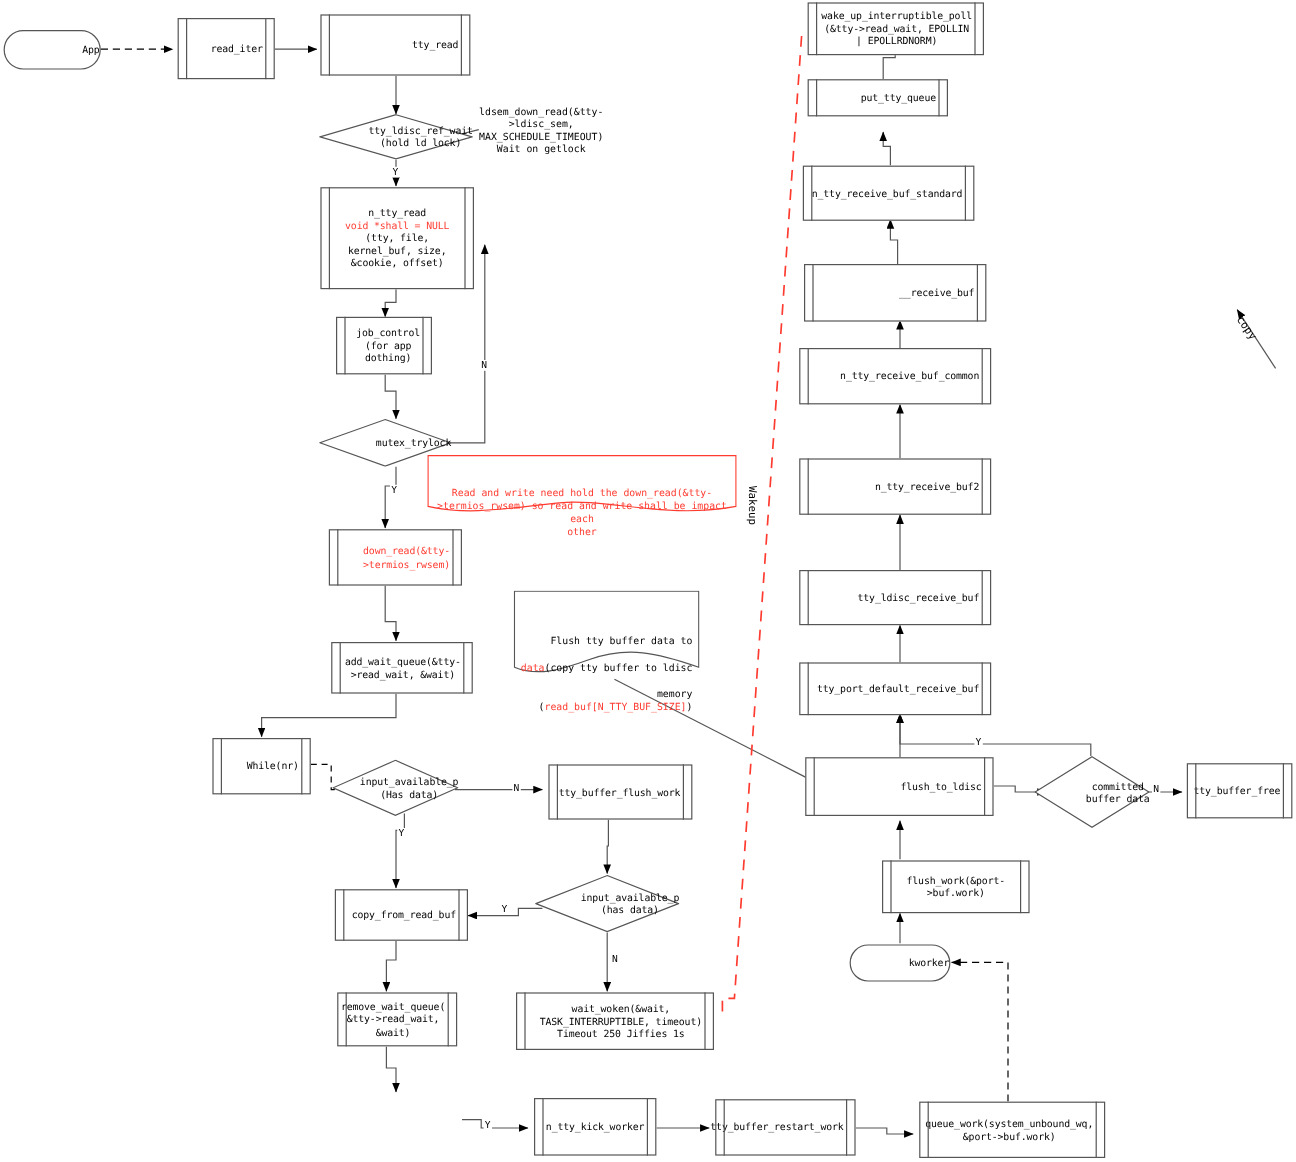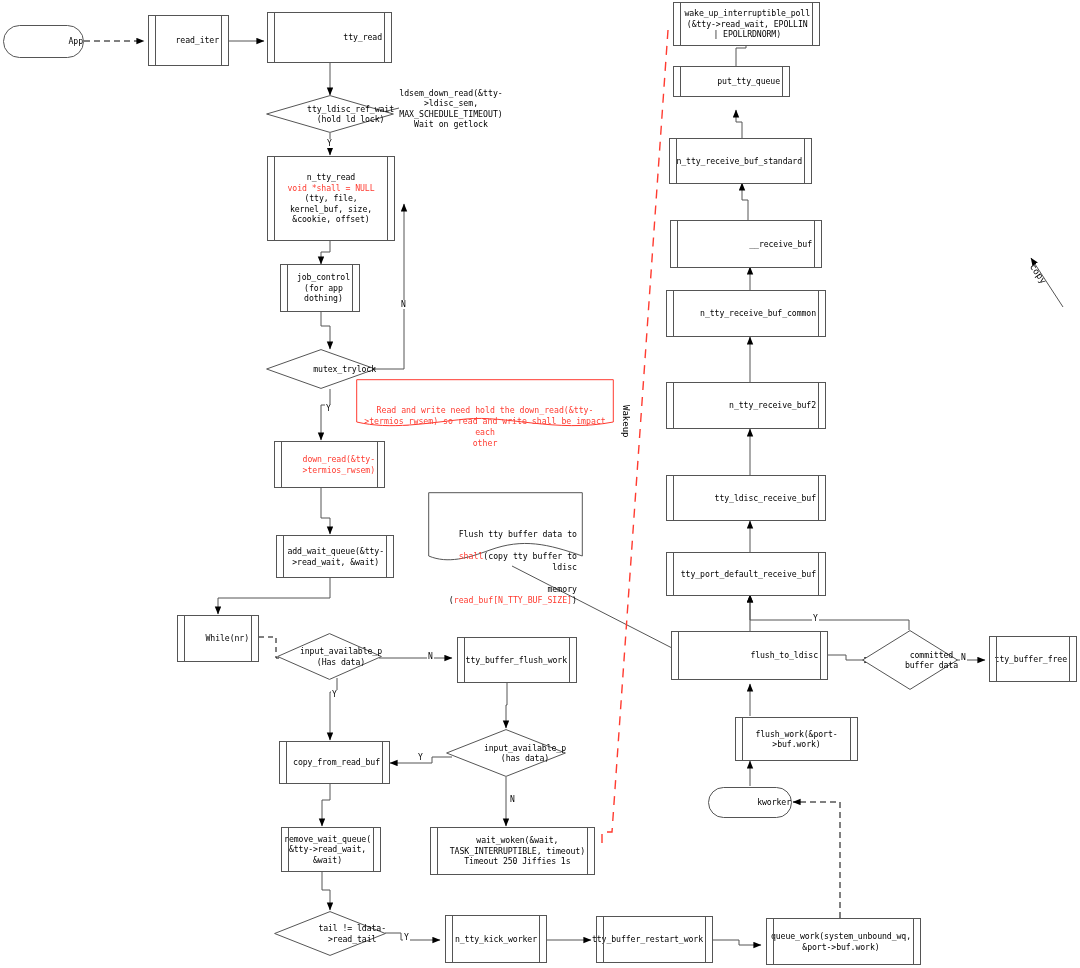--- a/index.html
+++ b/index.html
@@ -298,27 +298,20 @@
 TASK_INTERRUPTIBLE, timeout)
 Timeout 250 Jiffies 1s</span>
   </div>
 
   <div class="node proc" style="left:281px; top:827px; width:100px; height:45px;">
     <span>remove_wait_queue(
 &amp;tty-&gt;read_wait,
 &amp;wait)</span>
   </div>
 
-  <div class="node diamond" style="left:274px; top:911px; width:112px; height:45px;">
-    <svg class="dshape" viewBox="0 0 112 45" preserveAspectRatio="none">
-      <polygon points="56,0.6 111.4,22.5 56,44.4 0.6,22.5" fill="#ffffff" stroke="#555555" stroke-width="1"></polygon>
-    </svg>
-    <span class="dlabel">tail != ldata-
-&gt;read_tail</span>
-  </div>
 
   <div class="node proc" style="left:445px; top:915px; width:102px; height:48px;">
     <span>n_tty_kick_worker</span>
   </div>
 
   <div class="node proc" style="left:596px; top:916px; width:117px; height:47px;">
     <span>tty_buffer_restart_work</span>
   </div>
 
   <div class="node proc" style="left:766px; top:918px; width:155px; height:47px;">
@@ -399,21 +392,21 @@
 &gt;termios_rwsem) so read and write shall be impact each
 other</span>
   </div>
 
   <div class="note black" style="left:428px; top:492px; width:155px; height:80px;">
     <svg class="nshape" viewBox="0 0 155 80" preserveAspectRatio="none">
       <path d="M0.7,0.7 L154.3,0.7 L154.3,64 C120,52 95,46 62,58 C40,66 20,72 0.7,64 Z" fill="#ffffff" stroke="#555555" stroke-width="1"></path>
     </svg>
     <span class="ntext">
       <span>Flush tty buffer data to</span><br>
-      <span class="red">shall</span><span>(copy tty buffer to ldisc</span><br>
+      <span class="red">data</span><span>(copy tty buffer to ldisc</span><br>
       <span>memory (</span><span class="red">read_buf[N_TTY_BUF_SIZE]</span><span>)</span>
     </span>
   </div>
 
   <div class="edgelabel" style="left:326px; top:139px;">Y</div>
   <div class="edgelabel" style="left:400px; top:300px;">N</div>
   <div class="edgelabel" style="left:325px; top:404px;">Y</div>
   <div class="edgelabel" style="left:427px; top:652px;">N</div>
   <div class="edgelabel" style="left:331px; top:690px;">Y</div>
   <div class="edgelabel" style="left:417px; top:753px;">Y</div>

